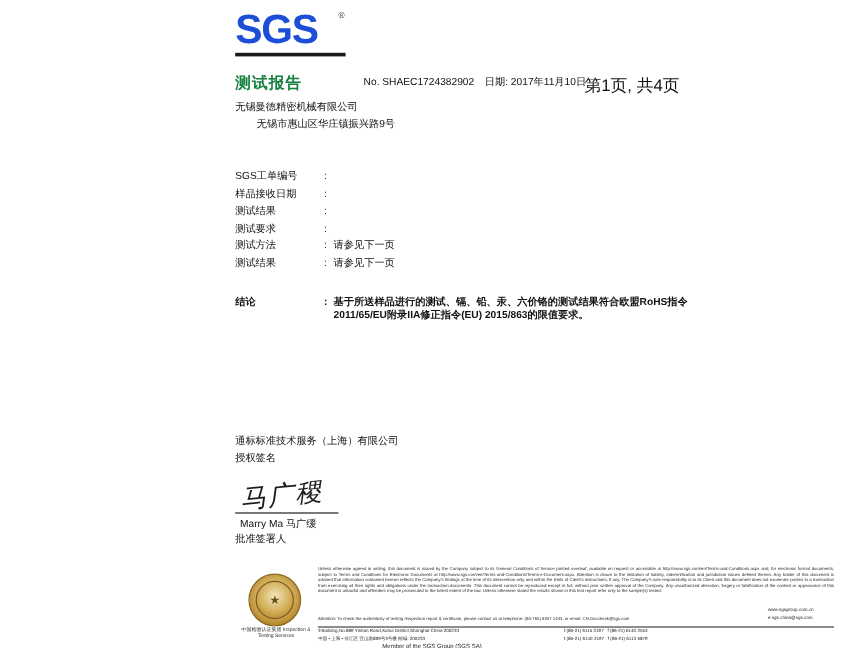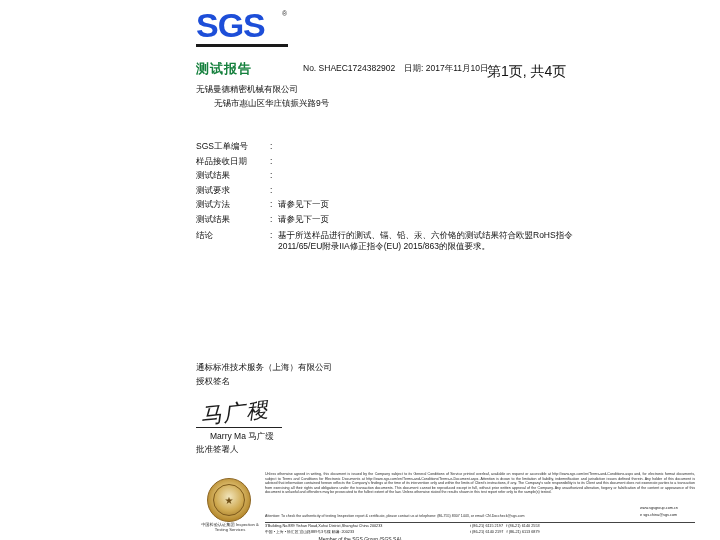--- a/index.html
+++ b/index.html
@@ -132,22 +132,23 @@
   }
   .field-colon {
     width: 8px;
     flex: 0 0 8px;
   }
   .field-value {
     flex: 1 1 auto;
     color: #111;
   }
   .conclusion-row {
-    margin-top: 5px;
+    margin-top: 21px;
     align-items: flex-start;
+    font-weight: bold;
   }
   .conclusion-value {
     width: 300px;
     line-height: 11.5px;
   }
 
   
   .sig-company {
     position: absolute;
     left: 196px;
@@ -177,21 +178,21 @@
   .sig-rule {
     position: absolute;
     left: 196px;
     top: 427px;
     width: 86px;
     height: 1px;
     background: #222;
   }
   .sig-name {
     position: absolute;
-    left: 210px;
+    left: 200px;
     top: 431px;
     font-size: 8.5px;
     color: #111;
   }
   .sig-role {
     position: absolute;
     left: 196px;
     top: 444px;
     font-size: 8.5px;
     color: #111;

